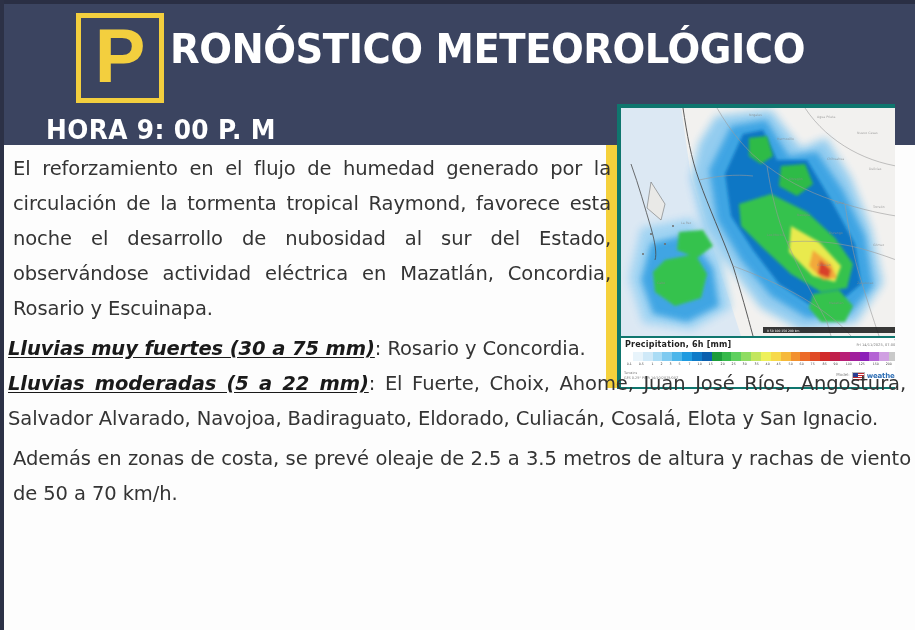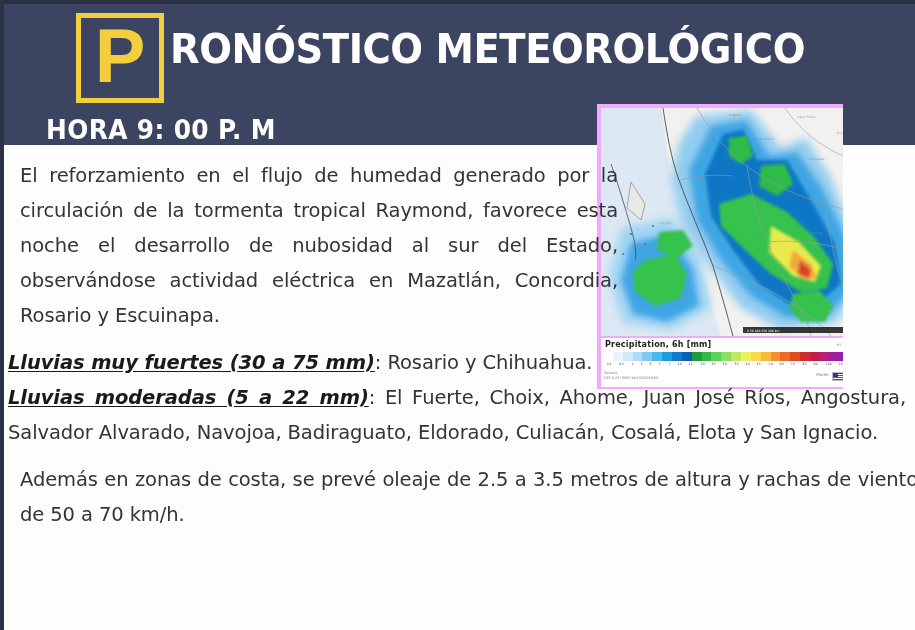--- a/index.html
+++ b/index.html
@@ -55,22 +55,22 @@
     font-family:"DejaVu Sans", sans-serif;
     transform:scaleX(0.92);transform-origin:left center;
   }
   
   .yellow-bar{
     position:absolute;left:606px;top:145px;width:12px;height:243px;
     background:#f5d13c;
   }
   
   .map-panel{
-    position:absolute;left:597px;top:104px;width:246px;height:285px;
-    background:#f0abfc;
+    position:absolute;left:617px;top:104px;width:278px;height:285px;
+    background:#0f766e;
     overflow:hidden;
   }
   .map-canvas{
     position:absolute;left:4px;top:4px;width:290px;height:228px;
     background:#efefef;
     overflow:hidden;
   }
   .map-sea{
     position:absolute;left:0;top:0;width:100%;height:100%;
     background:linear-gradient(105deg,#dfe9f2 0%,#dfe9f2 34%,#f0f0ef 34%,#f0f0ef 100%);
@@ -135,21 +135,21 @@
   
   .content{
     position:absolute;left:8px;top:146px;width:898px;
     color:#2b2b2b;
   }
   .para{
     font-family:"DejaVu Sans", sans-serif;
     font-size:19.5px;
     line-height:35px;
     text-align:justify;
-    margin:12px;
+    margin:5px;
     color:#343434;
     letter-spacing:-0.1px;
   }
   .para.narrow{width:598px;}
   .para.full{width:898px;}
   .cat-line{
     font-family:"DejaVu Sans", sans-serif;
     font-size:19.5px;
     line-height:35px;
     margin:0;
@@ -353,20 +353,20 @@
       <span class="brand-flag"></span>
       <span class="brand-txt">weather.us</span>
     </div>
   </div>
 </div>
 
 <div class="content">
   <p class="para narrow">El reforzamiento en el flujo de humedad generado por la circulación de la tormenta tropical Raymond, favorece esta noche el desarrollo de nubosidad al sur del Estado, observándose actividad eléctrica en Mazatlán, Concordia, Rosario y Escuinapa.</p>
 
   <p class="cat-line wide">
-    <span class="cat-label">Lluvias muy fuertes (30 a 75 mm)</span><span>: Rosario y Chihuahua.</span>
+    <span class="cat-label">Lluvias muy fuertes (30 a 75 mm)</span><span>: Rosario y Concordia.</span>
   </p>
   <p class="cat-line wide">
     <span class="cat-label">Lluvias moderadas (5 a 22 mm)</span><span>: El Fuerte, Choix, Ahome, Juan José Ríos, Angostura, Salvador Alvarado, Navojoa, Badiraguato, Eldorado, Culiacán, Cosalá, Elota y San Ignacio.</span>
   </p>
 
   <p class="para full">Además en zonas de costa, se prevé oleaje de 2.5 a 3.5 metros de altura y rachas de viento de 50 a 70 km/h.</p>
 </div>
 
 </body></html>

